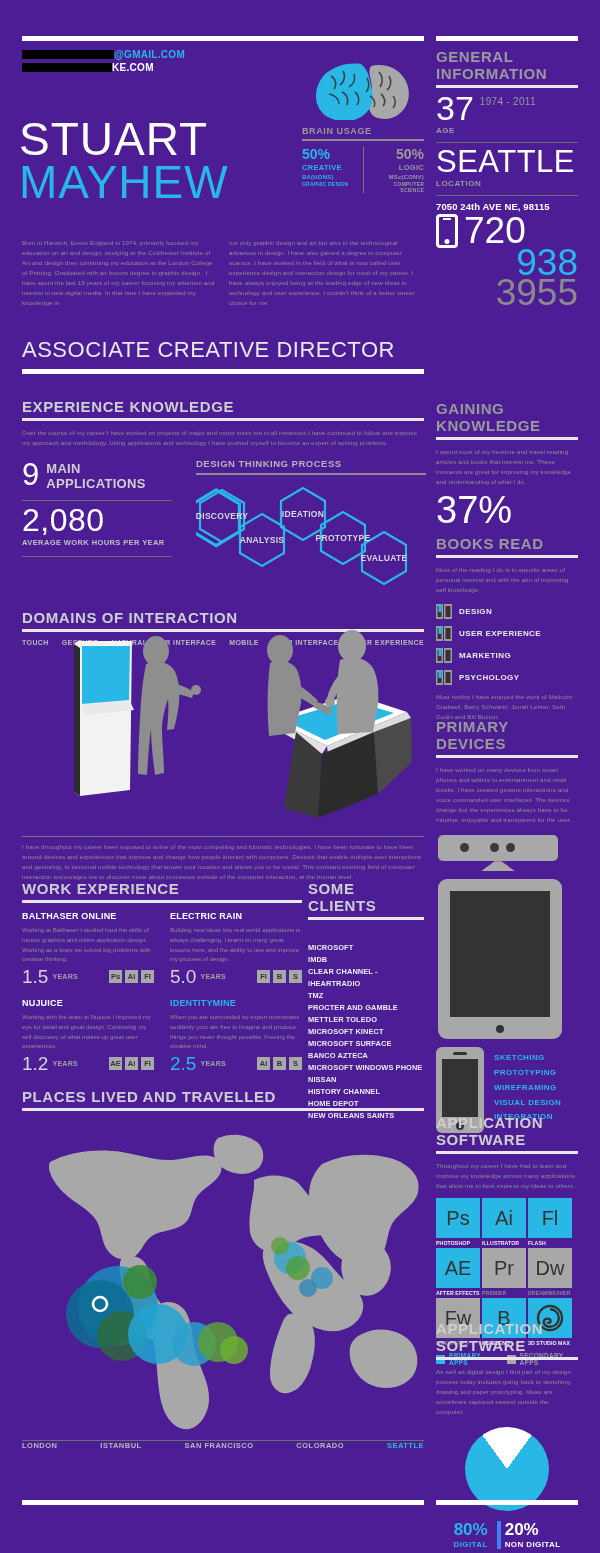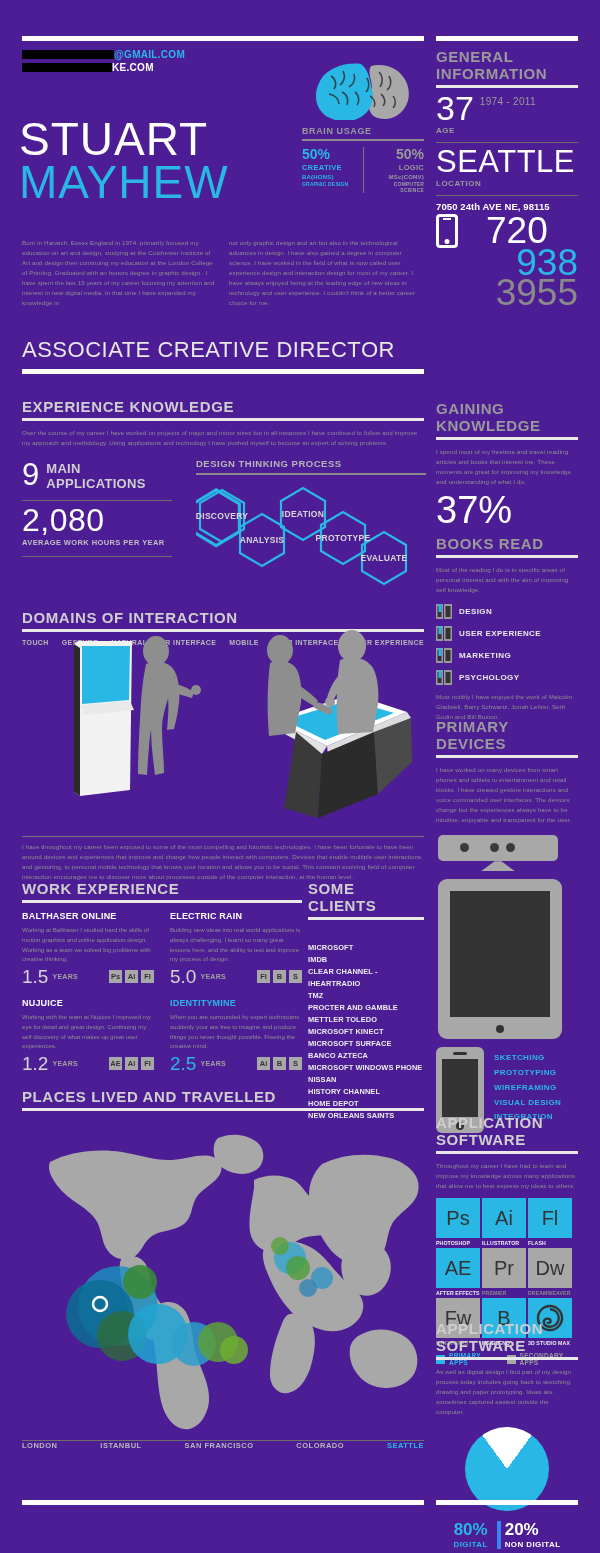--- a/index.html
+++ b/index.html
@@ -67,21 +67,21 @@
   .age-num { font-size:34px; font-weight:300; color:#fff; line-height:.86; }
   .age-years { font-size:10px; color:#9a9a9a; margin-left:6px; margin-top:2px; letter-spacing:.3px; }
   .mini-lbl { font-size:8px; font-weight:bold; color:#9a9a9a; letter-spacing:.5px; margin-top:3px; }
   .city { font-size:31px; font-weight:300; color:#fff; line-height:.9; letter-spacing:.5px; }
   .addr { font-size:9.5px; font-weight:bold; color:#fff; letter-spacing:.1px; }
   .phone-wrap { margin-top:2px; }
   .ph-row { display:flex; align-items:center; }
   .ph-icon { width:22px; height:34px; border:3px solid #fff; border-radius:4px; position:relative; flex:none; margin-right:6px; }
   .ph-icon:after { content:""; position:absolute; bottom:1px; left:50%; transform:translateX(-50%); width:5px; height:5px; border-radius:50%; background:#fff; }
   .ph-icon:before { content:""; position:absolute; top:1px; left:50%; transform:translateX(-50%); width:8px; height:2px; background:#fff; }
-  .ph-n1 { font-size:37px; font-weight:300; color:#fff; line-height:.82;margin-left:22px; }
+  .ph-n1 { font-size:37px; font-weight:300; color:#fff; line-height:.82; }
   .ph-n2 { font-size:37px; font-weight:300; color:#29b7e5; line-height:.82; text-align:right; }
   .ph-n3 { font-size:37px; font-weight:300; color:#8a8a8a; line-height:.82; text-align:right; }
 
   
   .exp { position:absolute; left:22px; top:398px; width:402px; }
   .kpi9 { display:flex; align-items:flex-start; margin-top:14px; }
   .kpi9 .n { font-size:31px; font-weight:300; color:#fff; line-height:.82; }
   .kpi9 .t { font-size:13px; font-weight:bold; color:#d0d0d0; letter-spacing:.3px; line-height:1.12; margin-left:7px; }
   .kpi-hr { height:1px; background:#6d6d6d; margin:9px 0 6px; }
   .kpi2080 { font-size:32px; font-weight:300; color:#fff; line-height:.85; letter-spacing:.5px; }

